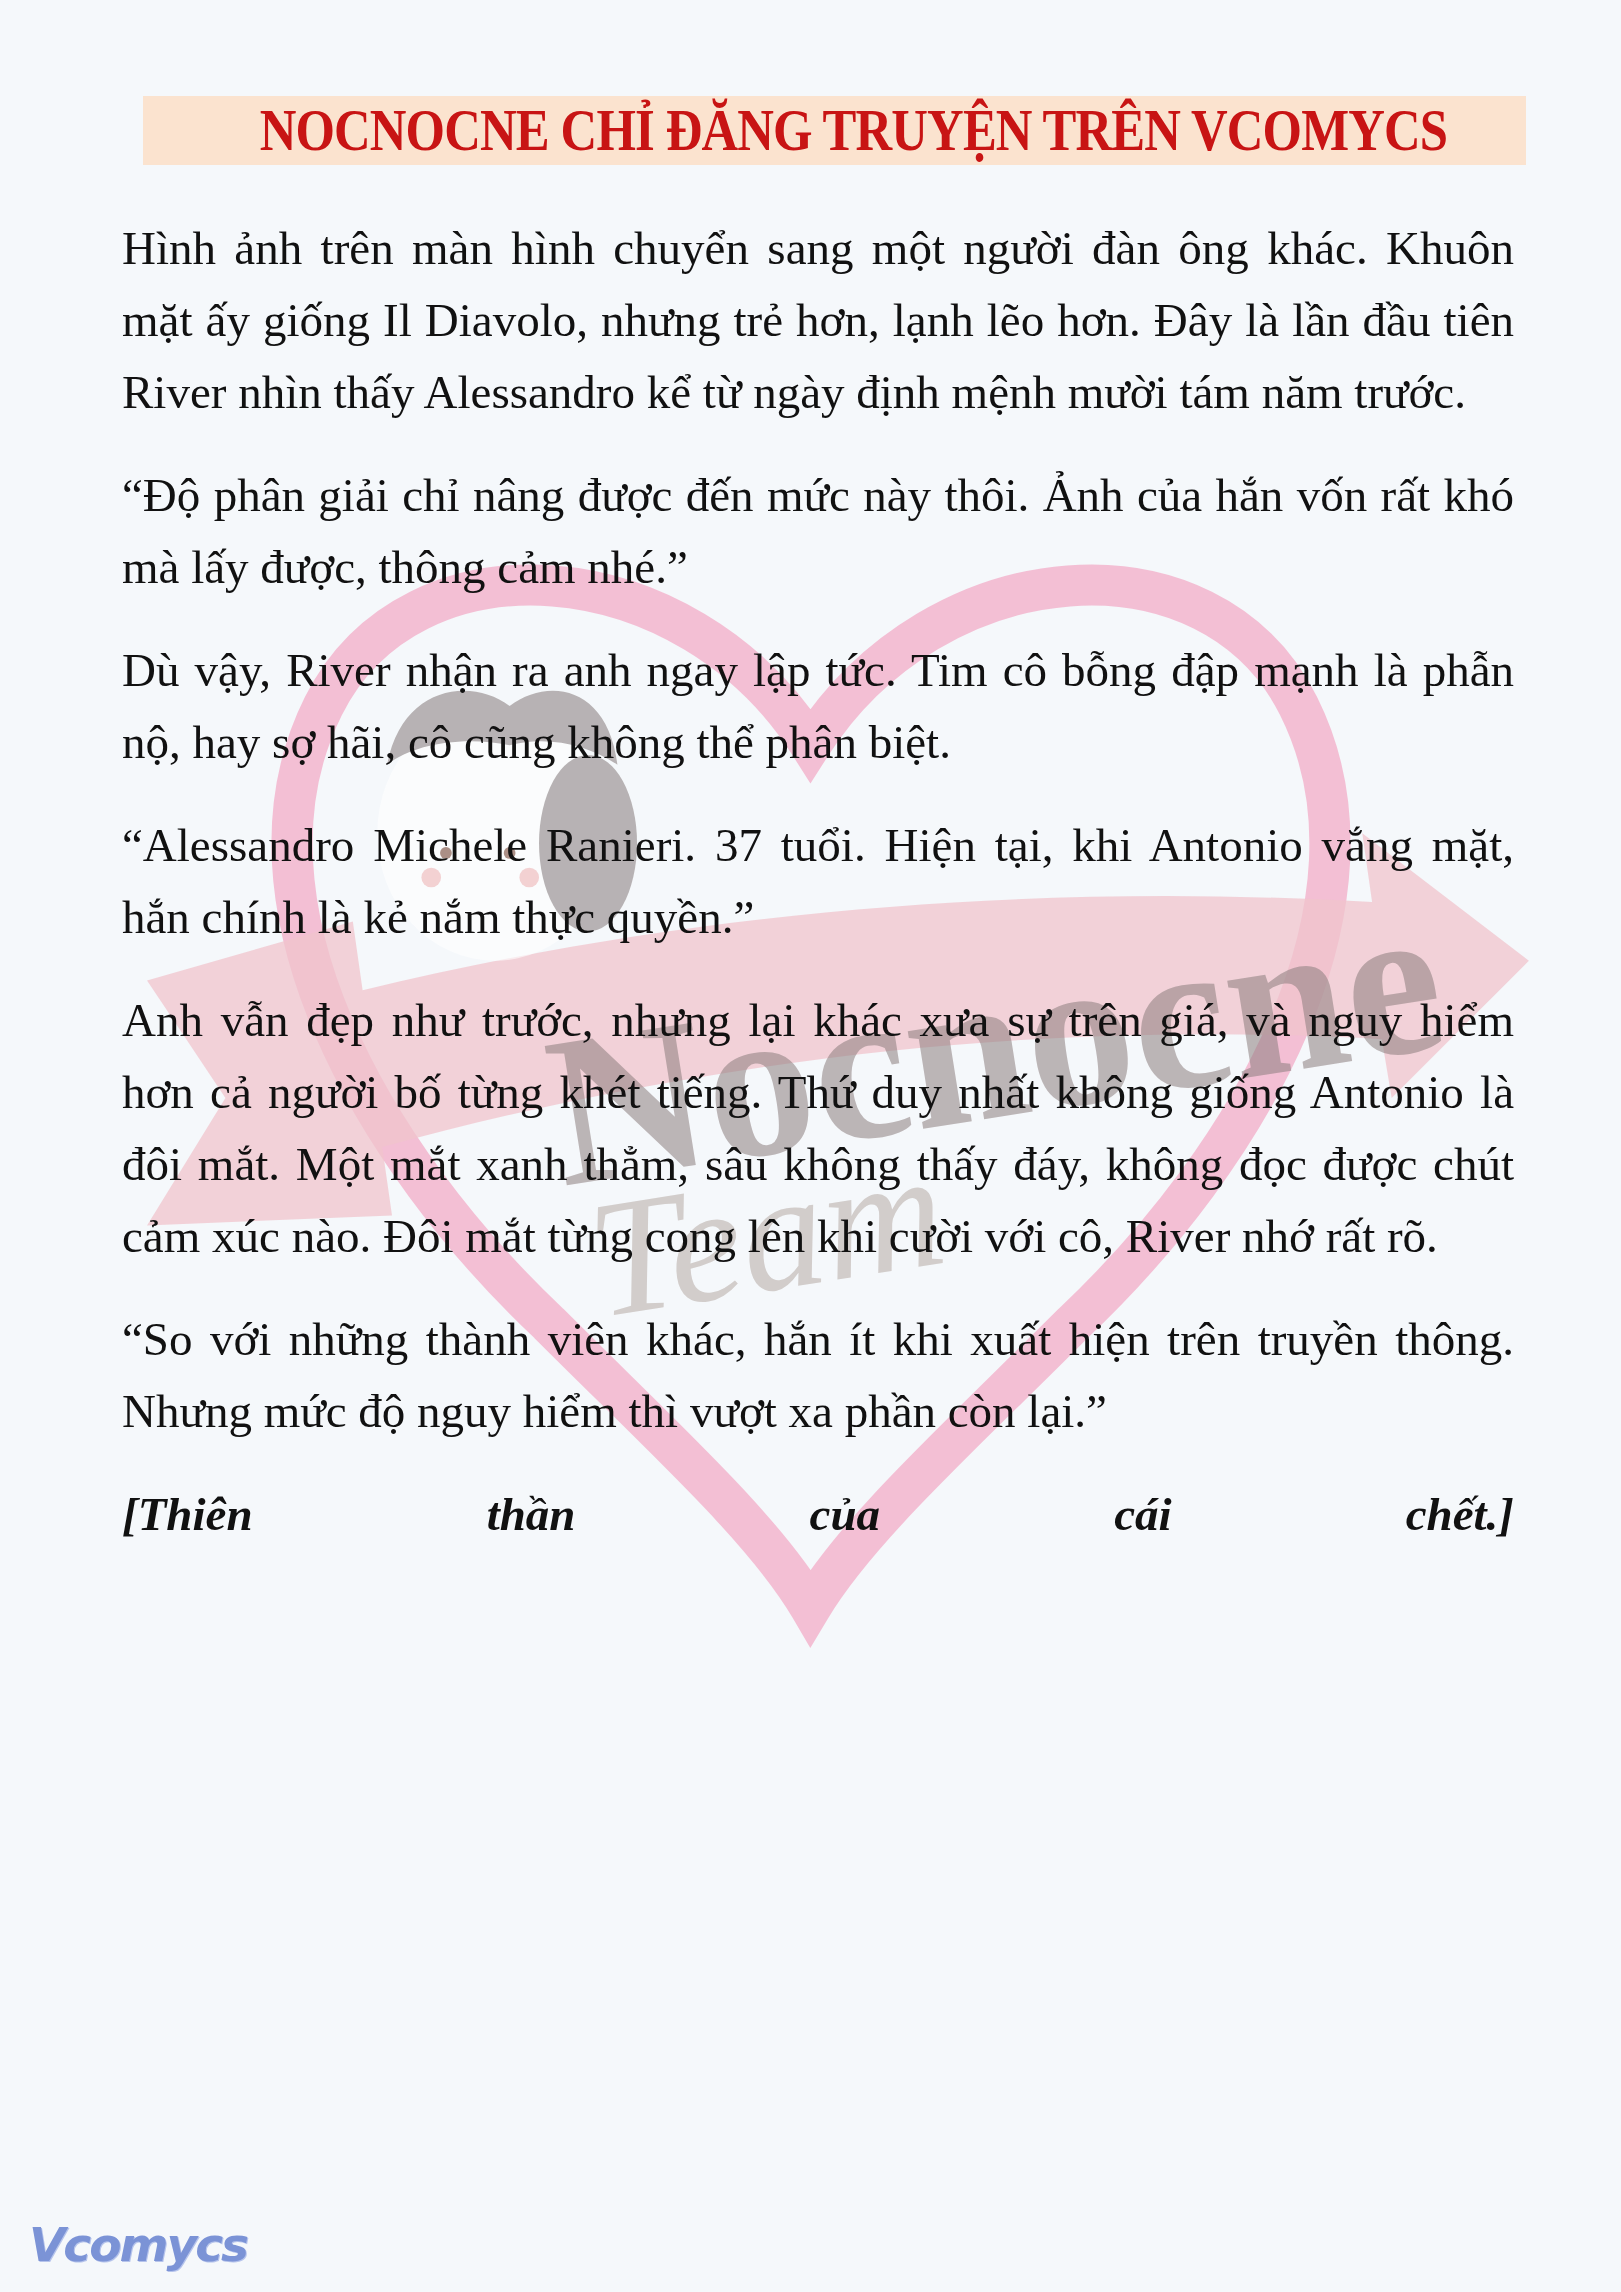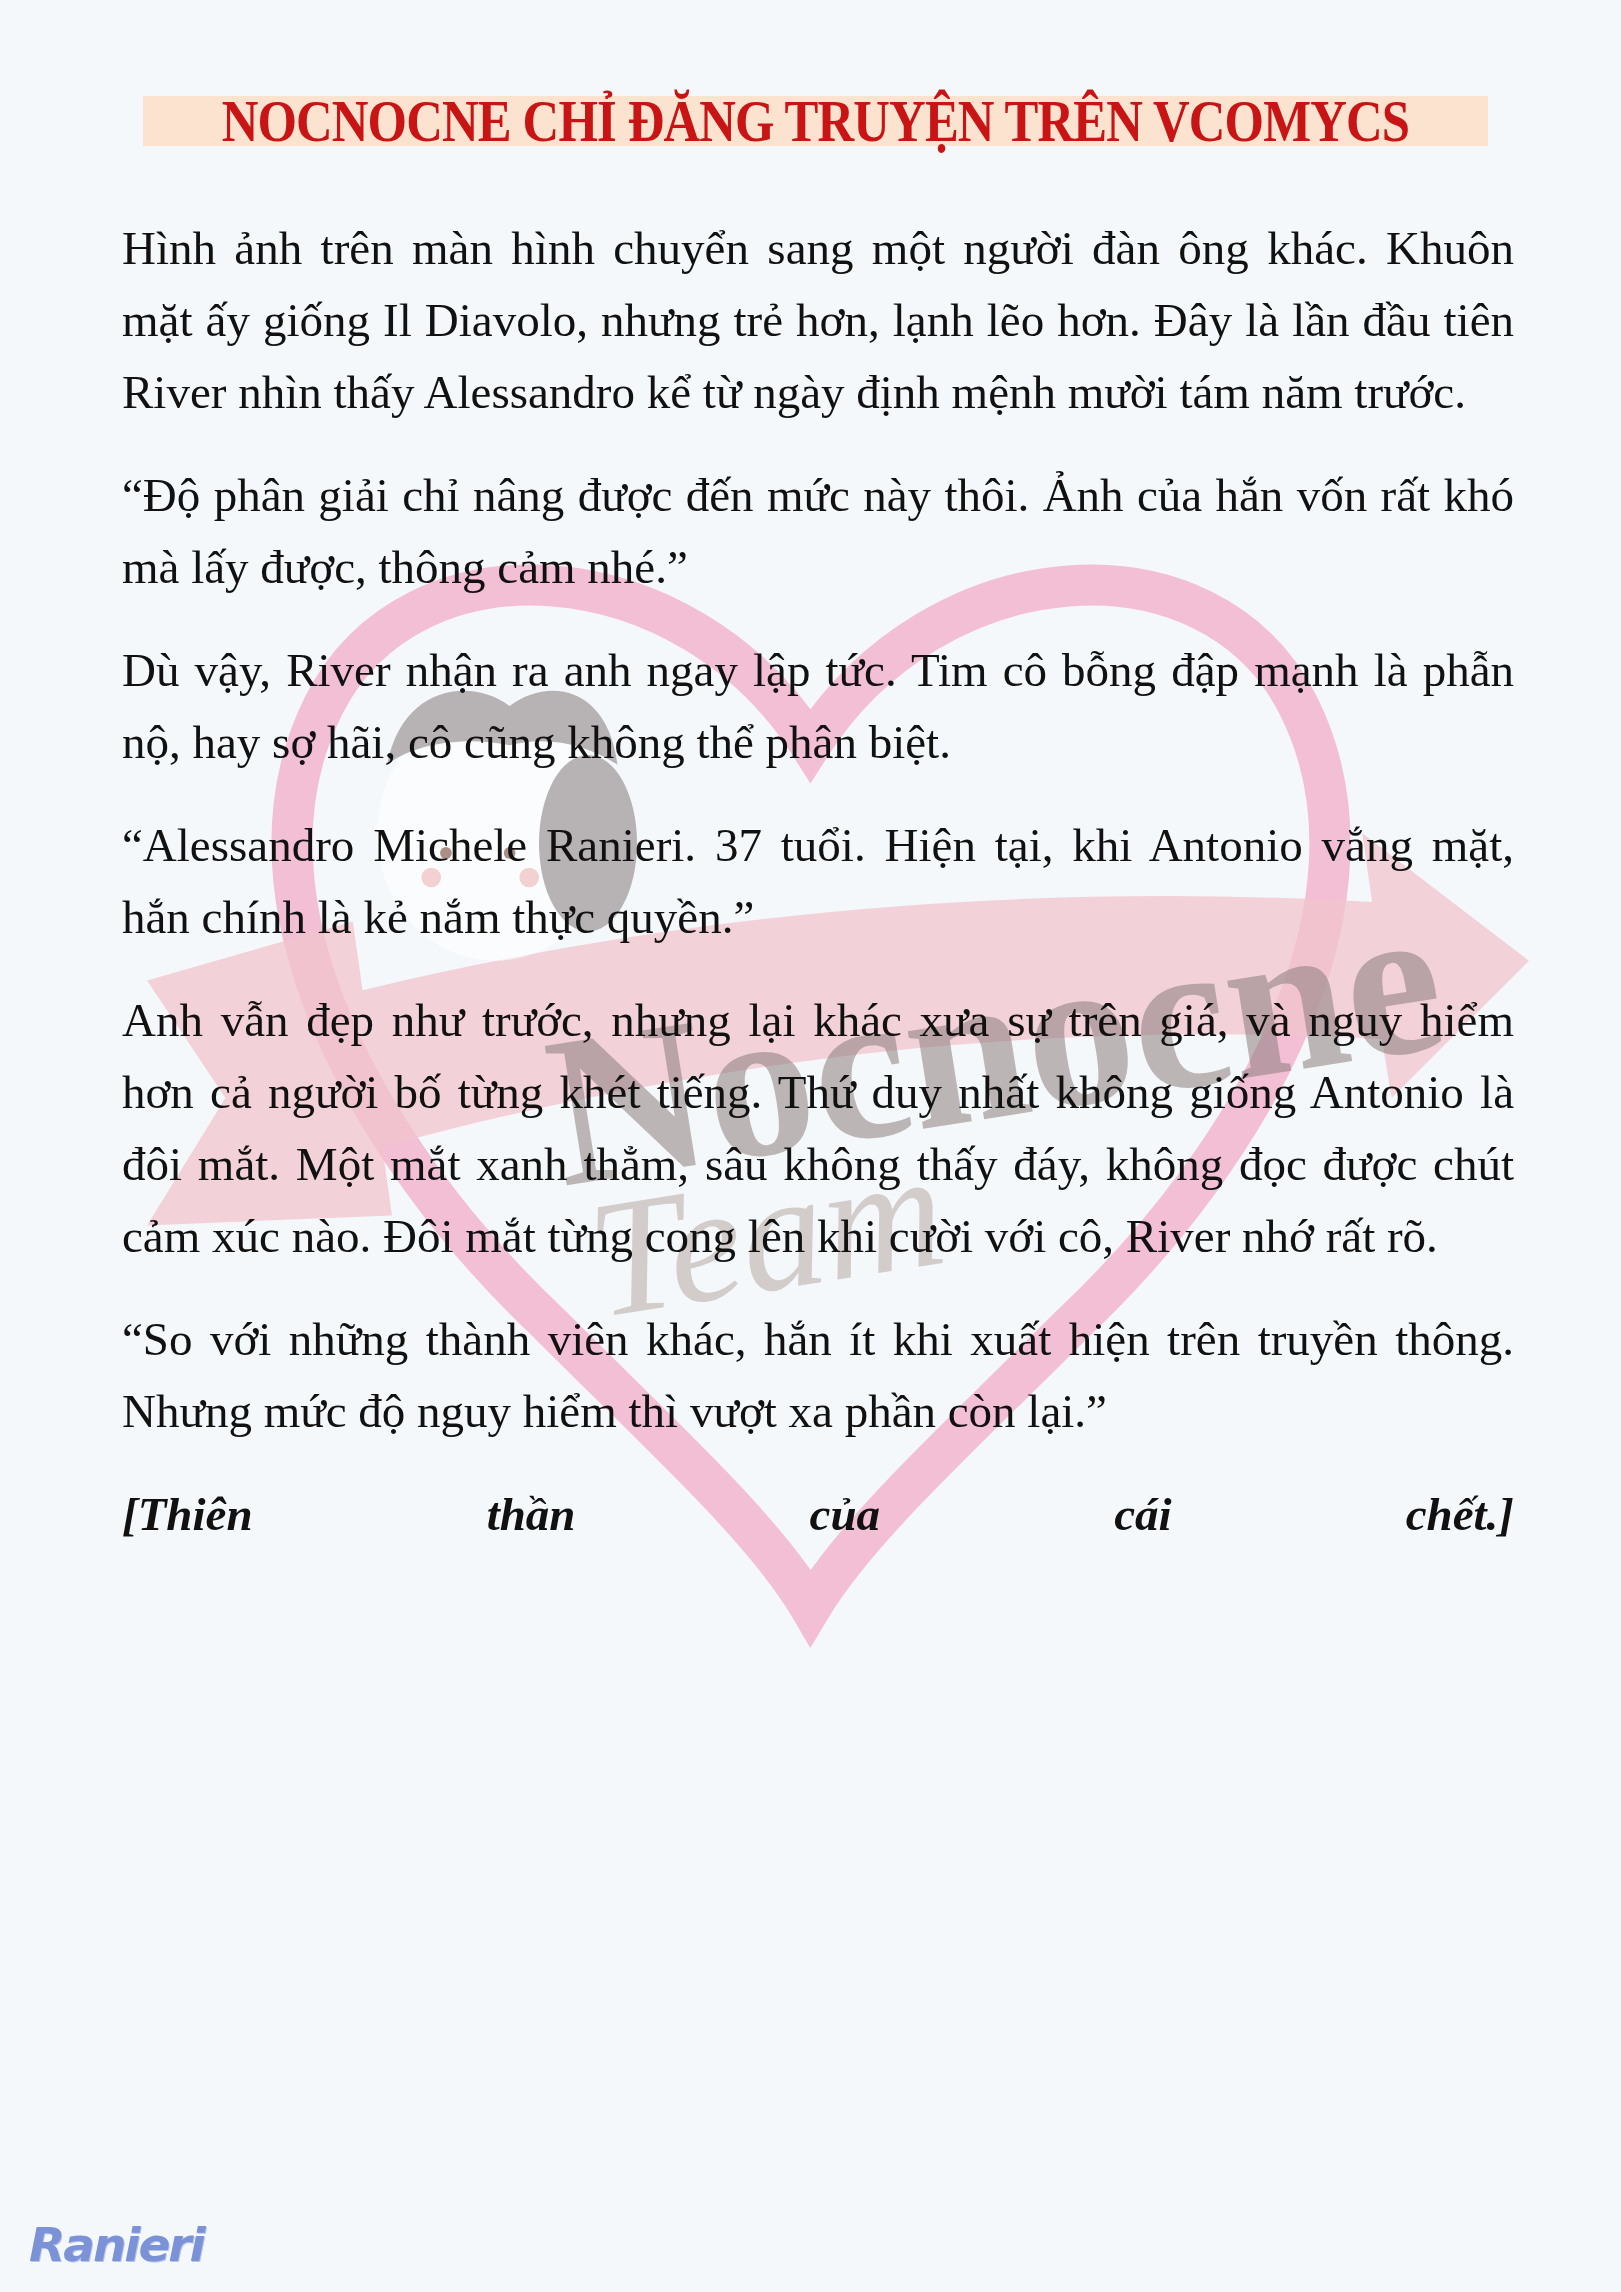--- a/index.html
+++ b/index.html
@@ -26,25 +26,26 @@
     }
     .page {
       position: relative;
       z-index: 1;
     }
     .header-banner {
       position: absolute;
       left: 143px;
       top: 96px;
       width: 1345px;
-      height: 50px;
+      height: 69px;
       background: #fbe3cf;
       display: flex;
       align-items: center;
       justify-content: center;
+      padding-left: 38px;
     }
     .header-title {
       font-family: "Liberation Serif", "DejaVu Serif", serif;
       font-weight: bold;
       font-size: 59px;
       color: #c81414;
       letter-spacing: -1px;
       transform: scaleX(0.86);
       white-space: nowrap;
       line-height: 1;
@@ -120,17 +121,17 @@
     <p class="para">Hình ảnh trên màn hình chuyển sang một người đàn ông khác. Khuôn mặt ấy giống Il Diavolo, nhưng trẻ hơn, lạnh lẽo hơn. Đây là lần đầu tiên River nhìn thấy Alessandro kể từ ngày định mệnh mười tám năm trước.</p>
     <p class="para">“Độ phân giải chỉ nâng được đến mức này thôi. Ảnh của hắn vốn rất khó mà lấy được, thông cảm nhé.”</p>
     <p class="para">Dù vậy, River nhận ra anh ngay lập tức. Tim cô bỗng đập mạnh là phẫn nộ, hay sợ hãi, cô cũng không thể phân biệt.</p>
     <p class="para">“Alessandro Michele Ranieri. 37 tuổi. Hiện tại, khi Antonio vắng mặt, hắn chính là kẻ nắm thực quyền.”</p>
     <p class="para">Anh vẫn đẹp như trước, nhưng lại khác xưa sự trên giá, và nguy hiểm hơn cả người bố từng khét tiếng. Thứ duy nhất không giống Antonio là đôi mắt. Một mắt xanh thẳm, sâu không thấy đáy, không đọc được chút cảm xúc nào. Đôi mắt từng cong lên khi cười với cô, River nhớ rất rõ.</p>
     <p class="para">“So với những thành viên khác, hắn ít khi xuất hiện trên truyền thông. Nhưng mức độ nguy hiểm thì vượt xa phần còn lại.”</p>
     <p class="para last-italic">[Thiên thần của cái chết.]</p>
   </div>
 
   <div class="footer-logo">
-    <span>Ranieri</span>
+    <span>Vcomycs</span>
   </div>
 
 </div>
 
 
 </body></html>

